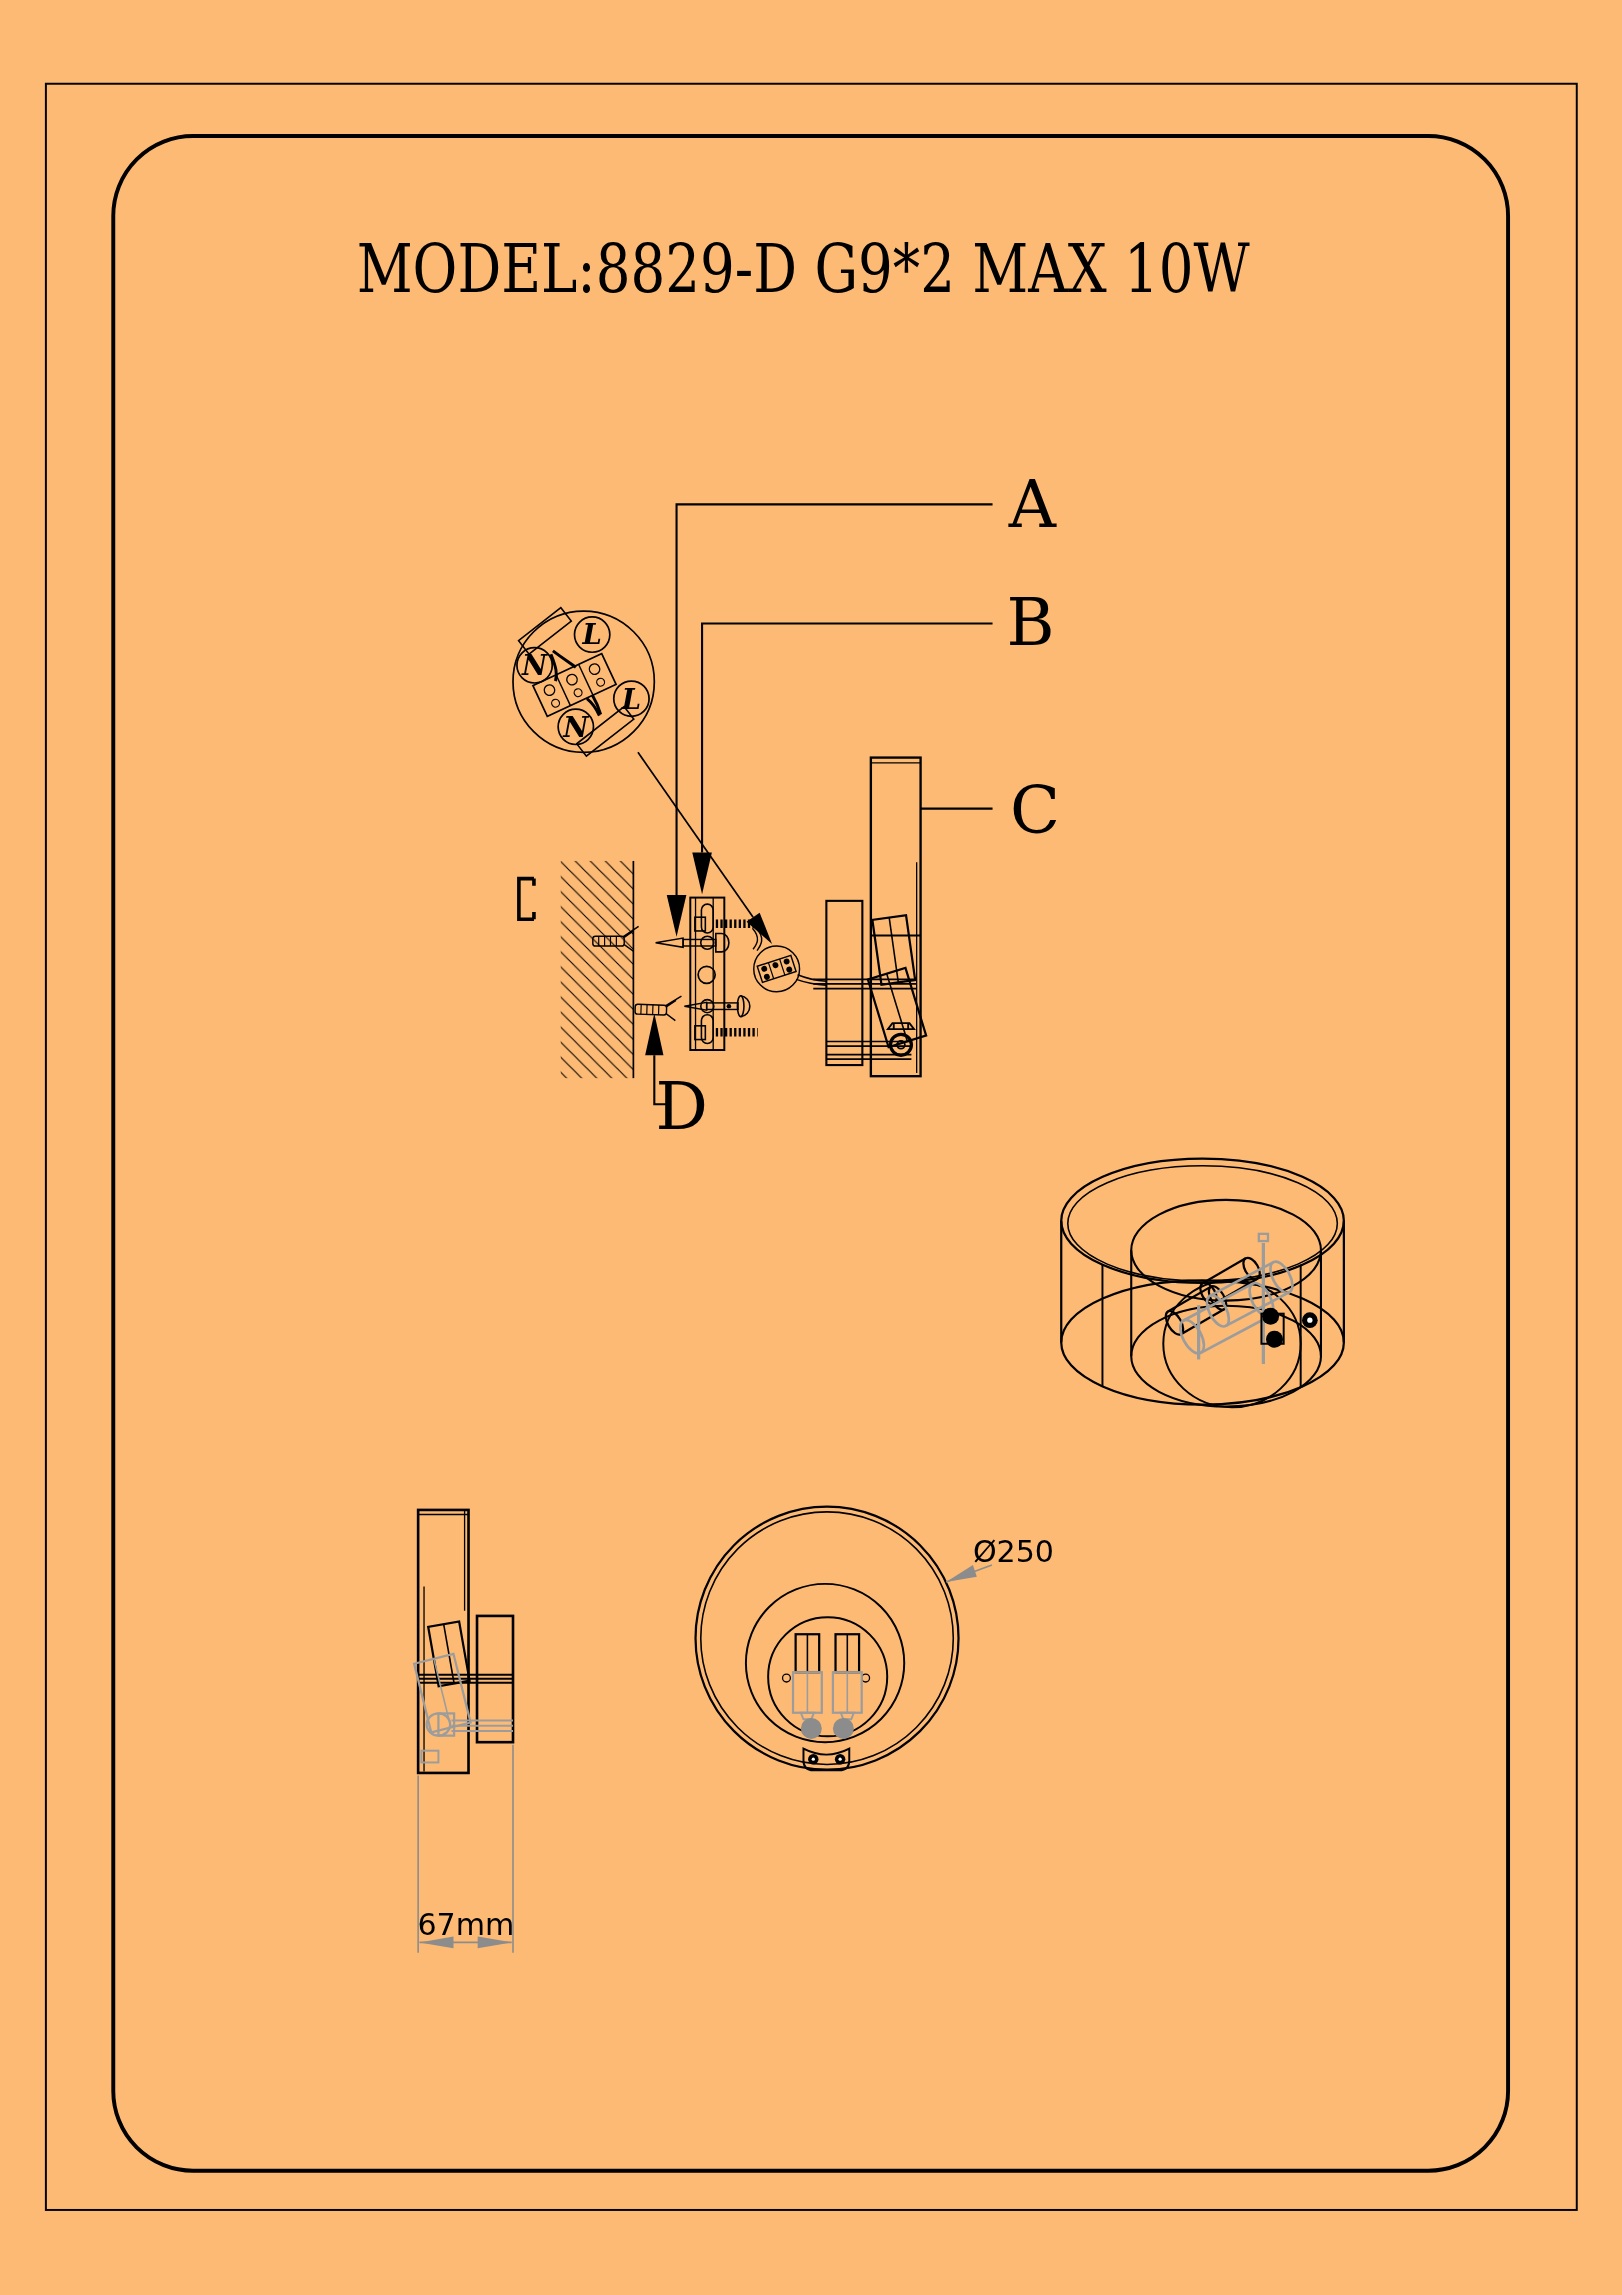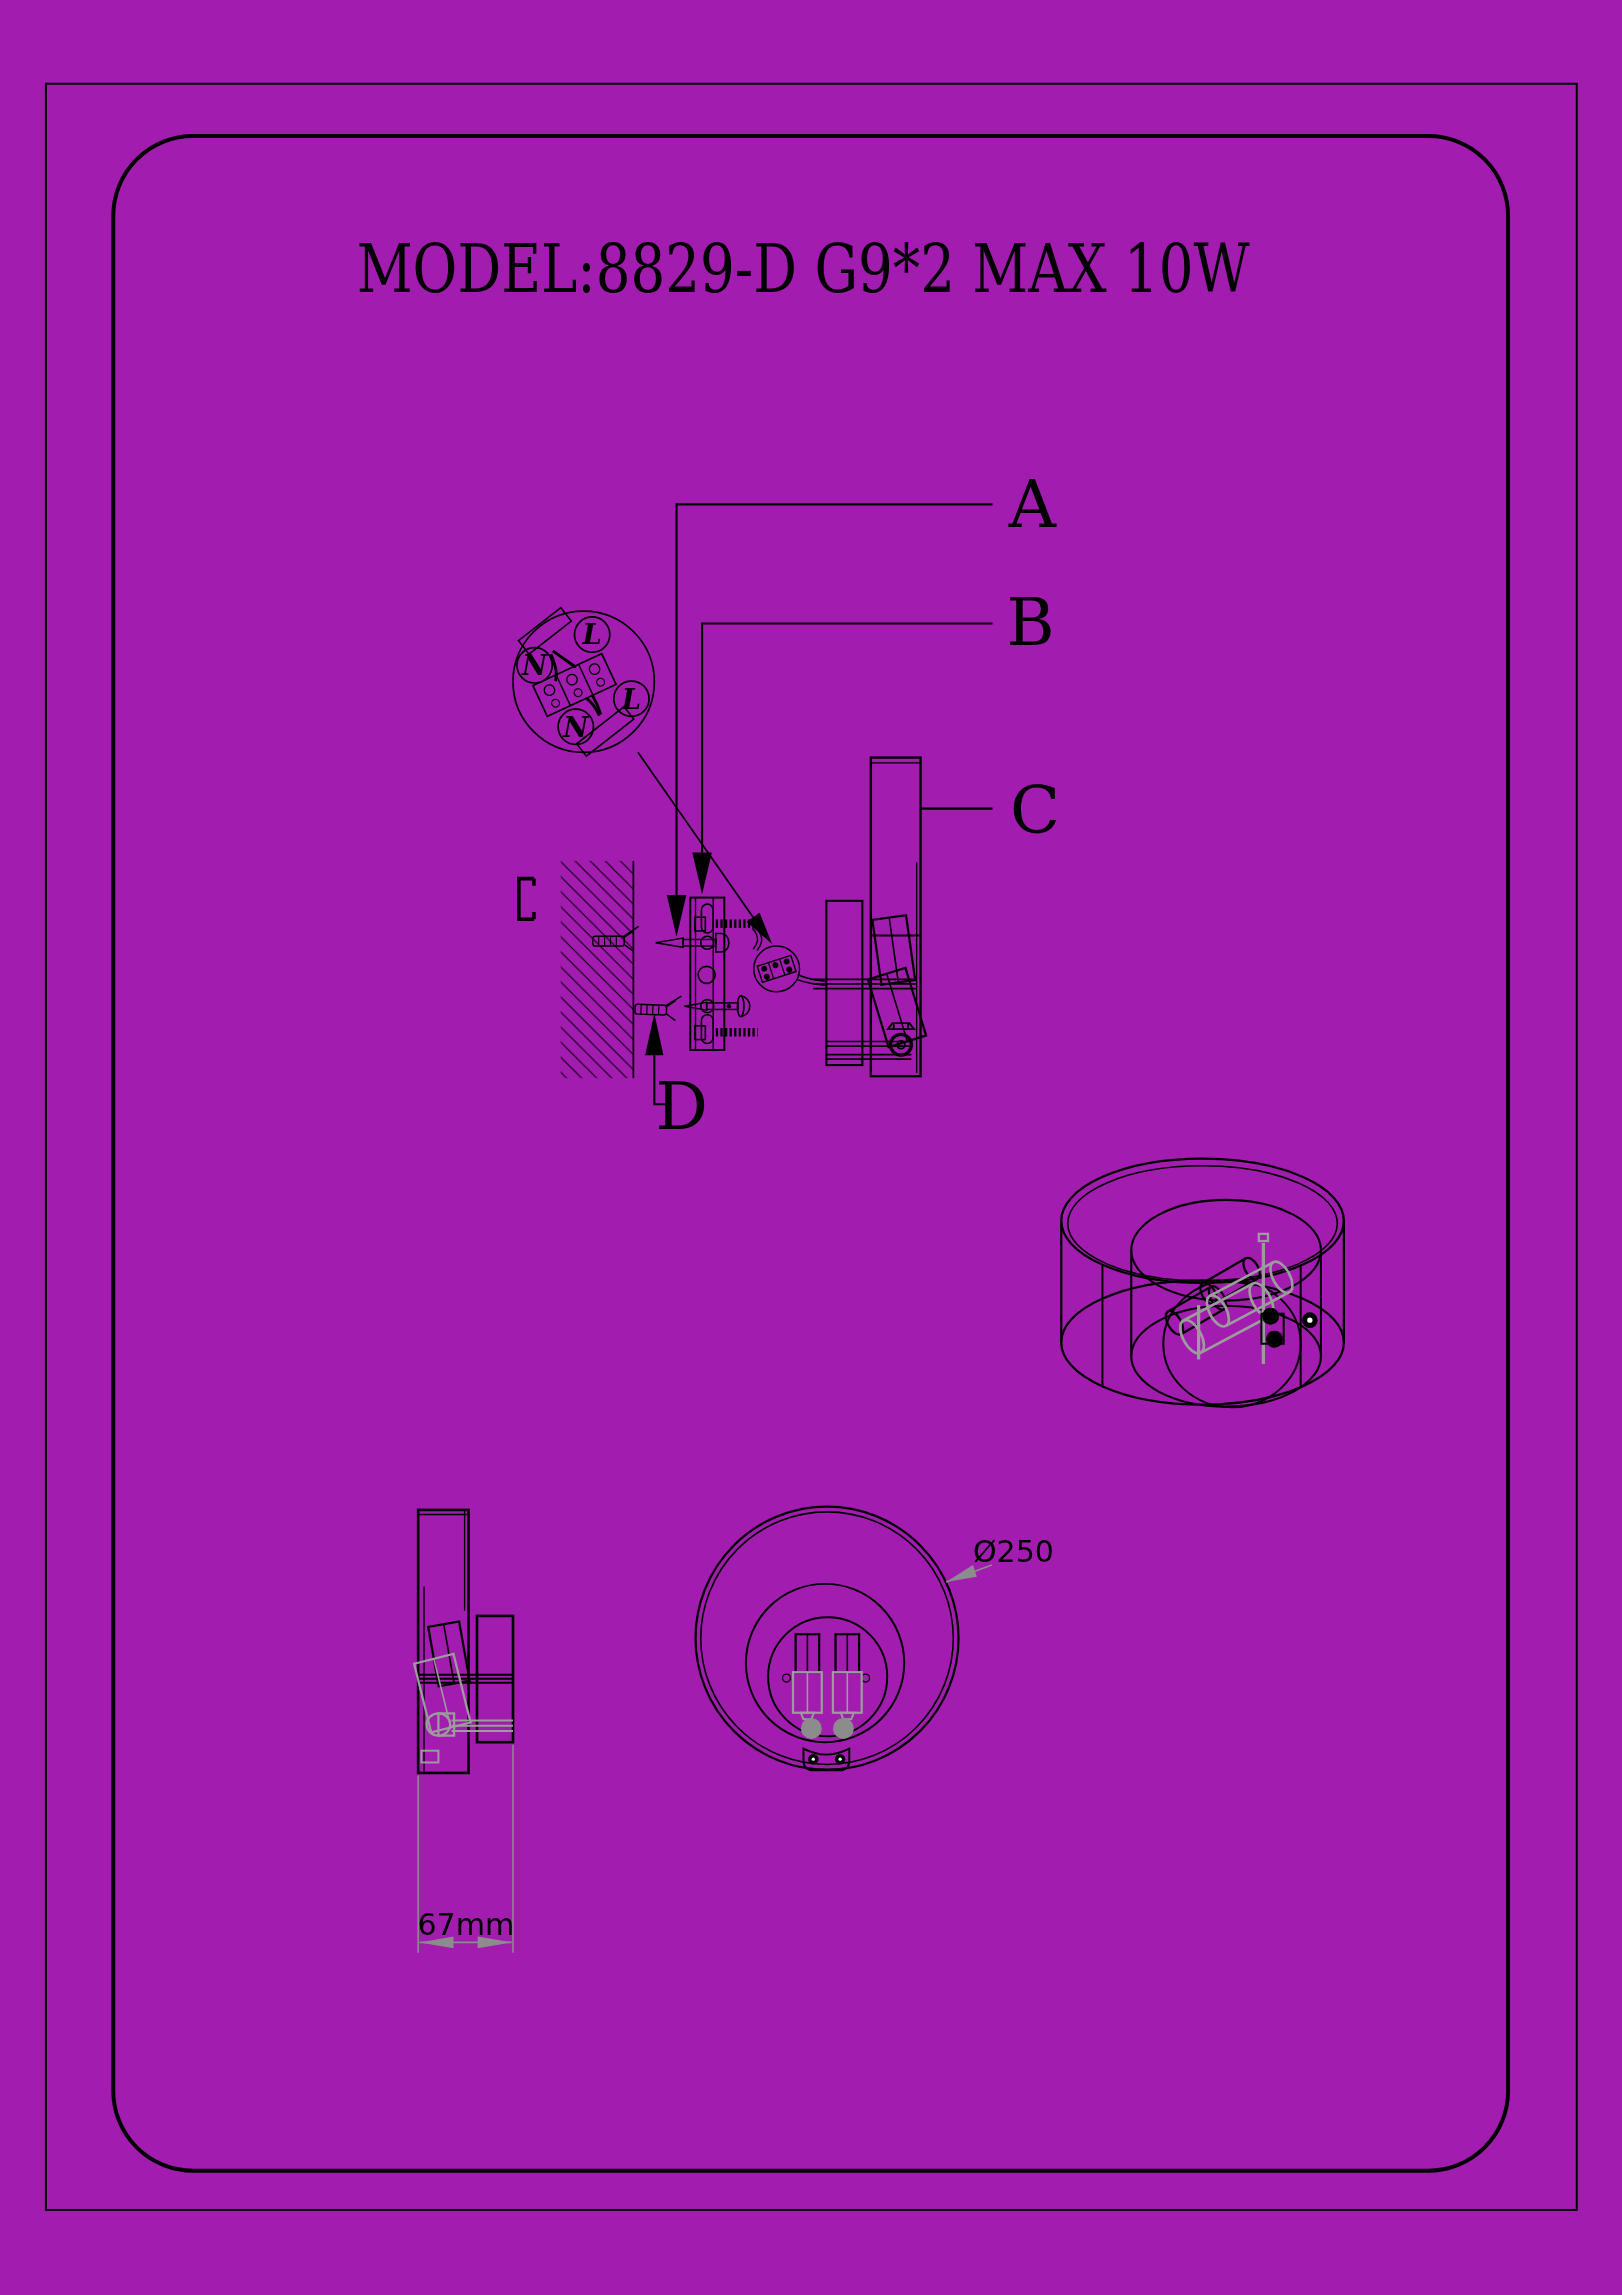--- a/index.html
+++ b/index.html
@@ -1,17 +1,17 @@
 <!DOCTYPE html>
 <html style="font-size:10.5px"><head>
 <meta charset="utf-8">
 <style>
   html,body{margin:0;padding:0;background:#ffffff;}
   body{width:1622px;height:2295px;position:relative;font-family:"DejaVu Sans",sans-serif;}
-  .sheet{position:absolute;inset:0;background:#a21caf;}
+  .sheet{position:absolute;inset:0;background:#fdba74;}
   svg{position:absolute;left:0;top:0;}
   .t-title{font-family:"DejaVu Serif",serif;font-size:104px;fill:#000;}
   .t-callout{font-family:"DejaVu Serif",serif;font-size:100px;fill:#000;}
   .t-badge{font-family:"DejaVu Serif",serif;font-size:42px;font-style:italic;font-weight:bold;fill:#000;}
   .t-dim{font-family:"DejaVu Sans",sans-serif;font-size:46px;fill:#000;}
   .ln{stroke:#000;fill:none;}
   .gray{stroke:#8c8c8c;}
   .bulbgray{stroke:#9c9c9c;}
   .fillblk{fill:#000;stroke:none;}
   .fillgray{fill:#8c8c8c;stroke:none;}

